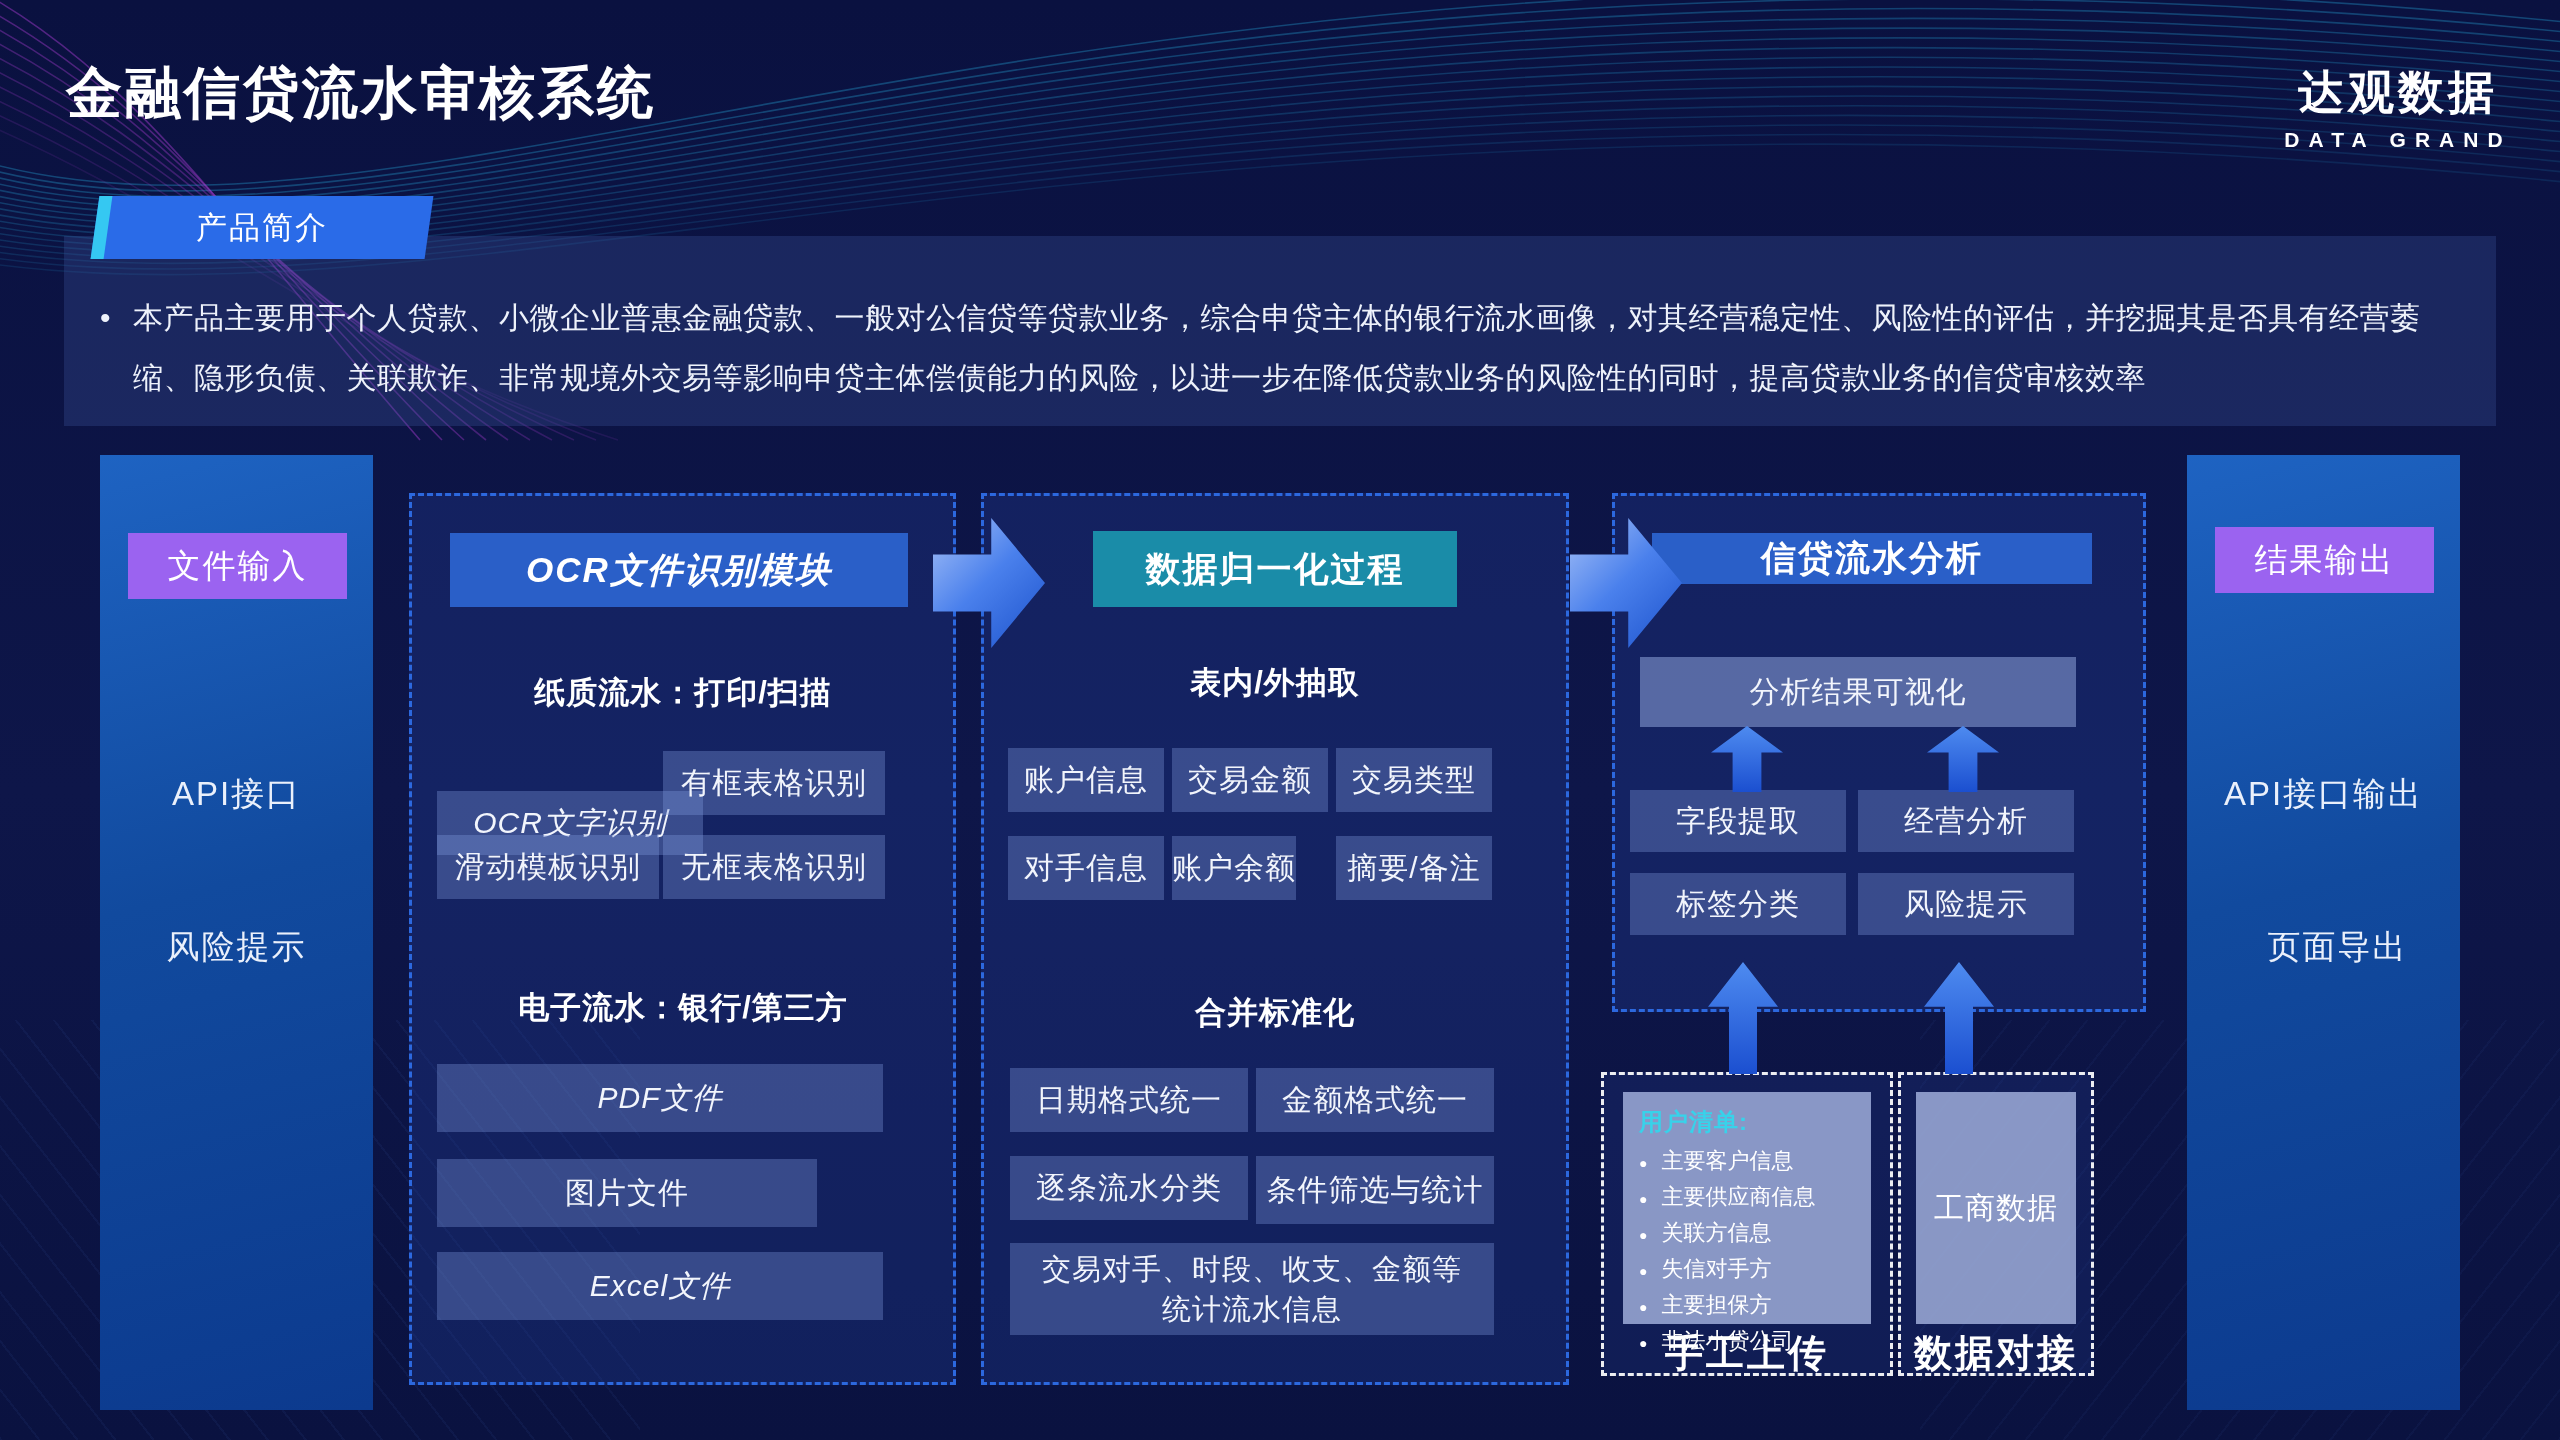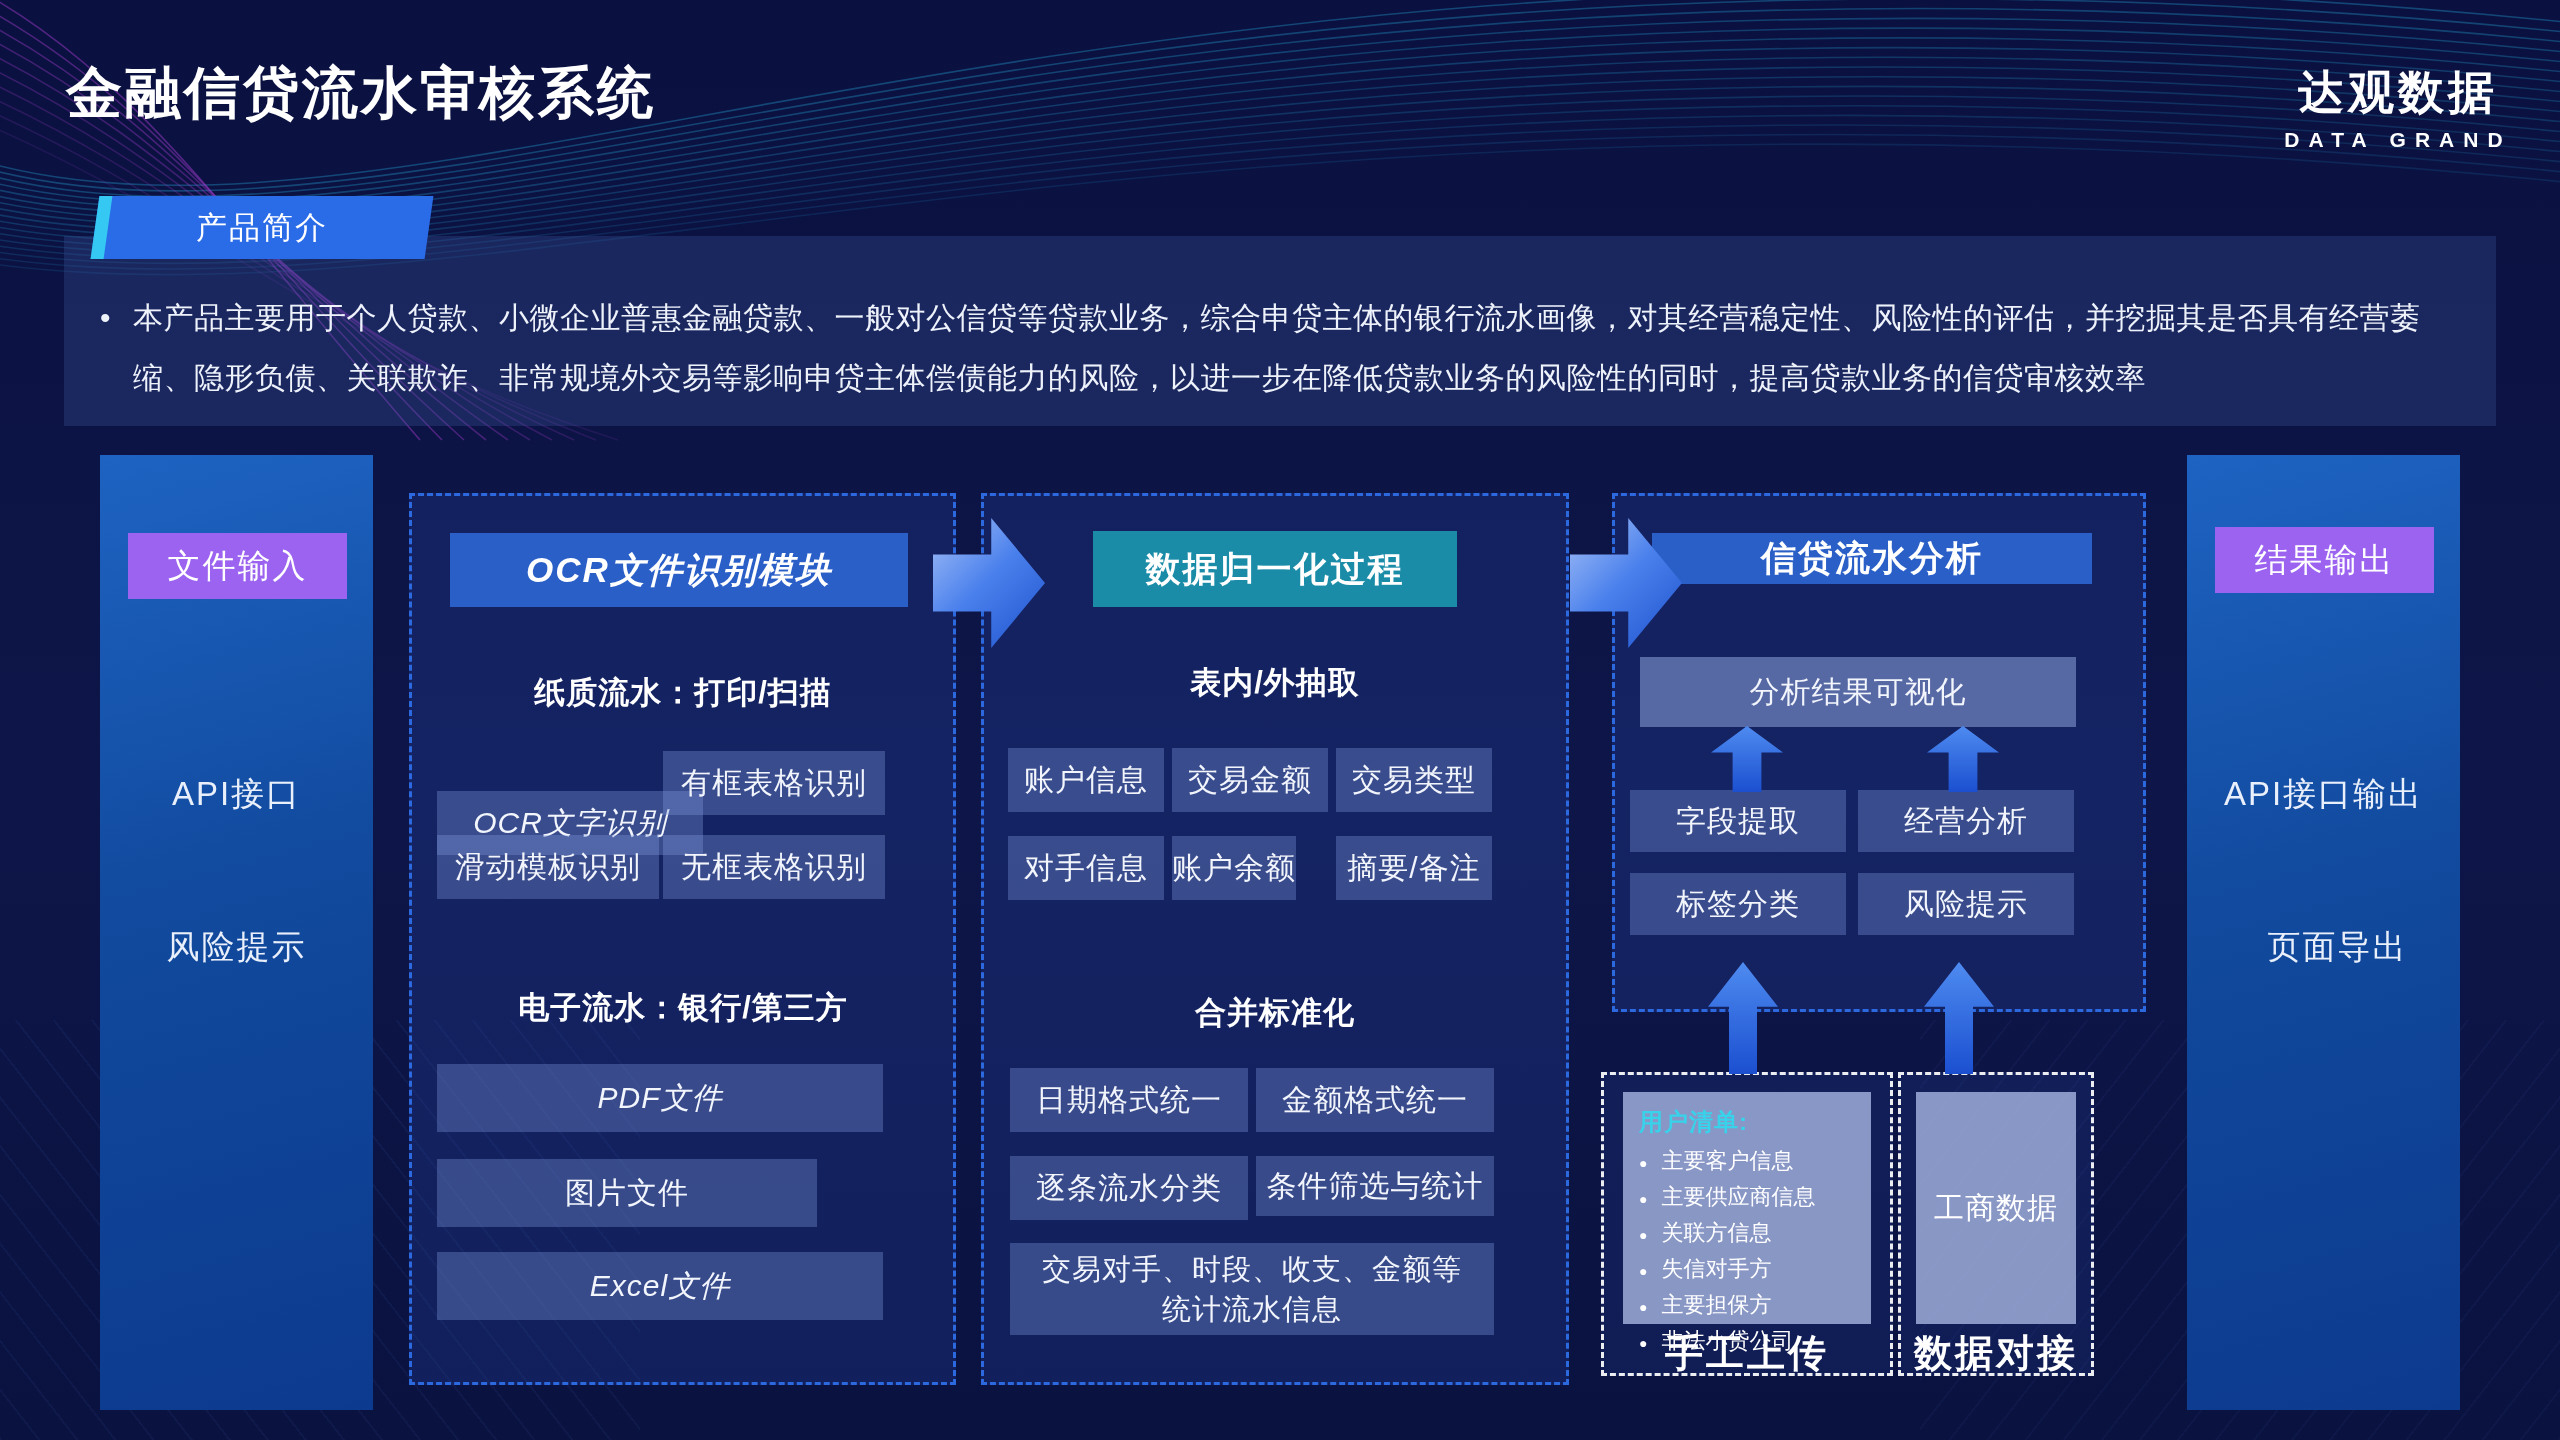--- a/index.html
+++ b/index.html
@@ -152,21 +152,21 @@
 <div class="abs nbtn" style="left:1008px;top:748px;width:156px;height:64px;">账户信息</div>
 <div class="abs nbtn" style="left:1172px;top:748px;width:156px;height:64px;">交易金额</div>
 <div class="abs nbtn" style="left:1336px;top:748px;width:156px;height:64px;">交易类型</div>
 <div class="abs nbtn" style="left:1008px;top:836px;width:156px;height:64px;">对手信息</div>
 <div class="abs nbtn" style="left:1172px;top:836px;width:124px;height:64px;">账户余额</div>
 <div class="abs nbtn" style="left:1336px;top:836px;width:156px;height:64px;">摘要/备注</div>
 <div class="abs subt" style="left:1010px;top:992px;width:530px;">合并标准化</div>
 <div class="abs nbtn" style="left:1010px;top:1068px;width:238px;height:64px;">日期格式统一</div>
 <div class="abs nbtn" style="left:1256px;top:1068px;width:238px;height:64px;">金额格式统一</div>
 <div class="abs nbtn" style="left:1010px;top:1156px;width:238px;height:64px;">逐条流水分类</div>
-<div class="abs nbtn" style="left:1256px;top:1156px;width:238px;height:60px;">条件筛选与统计</div>
+<div class="abs nbtn" style="left:1256px;top:1156px;width:238px;height:68px;">条件筛选与统计</div>
 <div class="abs nbtn" style="left:1010px;top:1243px;width:484px;height:92px;padding:0 30px;text-align:center;font-size:29px;line-height:40px;">交易对手、时段、收支、金额等统计流水信息</div>
 
 <div class="abs h-arrow" style="left:1570px;top:518px;"></div>
 
 <div class="abs mbox" style="left:1612px;top:493px;width:534px;height:519px;"></div>
 <div class="abs mhead" style="left:1652px;top:533px;width:440px;height:51px;font-weight:600;">信贷流水分析</div>
 <div class="abs nbtn lite" style="left:1640px;top:657px;width:436px;height:70px;">分析结果可视化</div>
 <div class="abs u-arrow" style="left:1711px;top:726px;width:72px;height:66px;"></div>
 <div class="abs u-arrow" style="left:1927px;top:726px;width:72px;height:66px;"></div>
 <div class="abs nbtn" style="left:1630px;top:790px;width:216px;height:62px;">字段提取</div>

